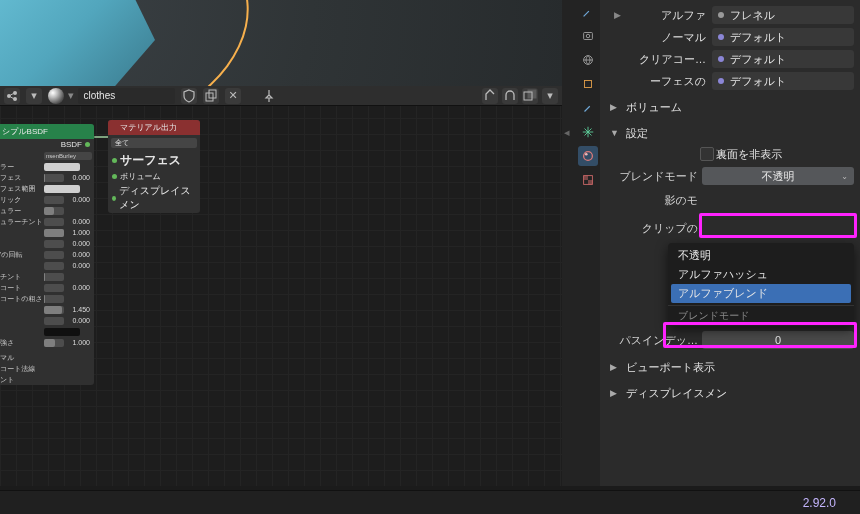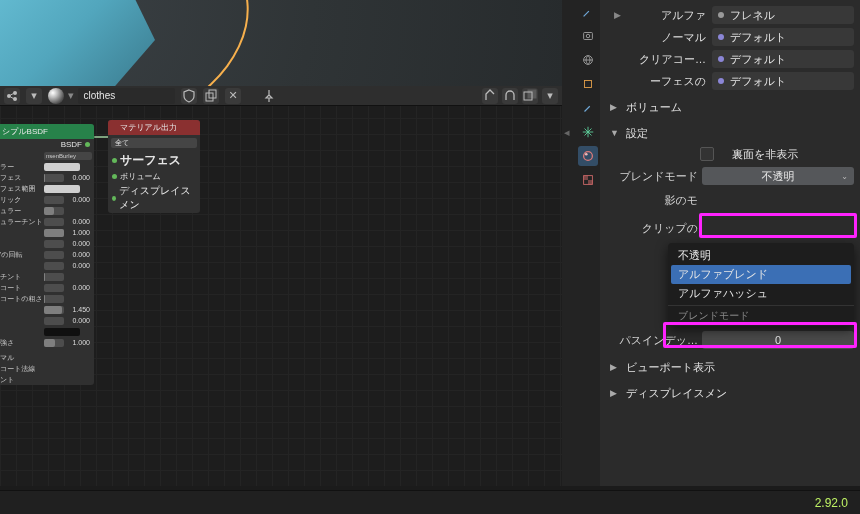--- a/index.html
+++ b/index.html
@@ -71,21 +71,21 @@
   .prop-row { display:flex; align-items:center; height:22px; gap:6px; padding-left:10px;}
   .prop-row .arrow { width:10px; color:#888; font-size:9px;}
   .prop-row .plabel { width:76px; color:#e0e0e0; font-size:11px; text-align:right; }
   .prop-row .value { flex:1; height:18px; background:#383838; border-radius:3px; display:flex; align-items:center; padding:0 6px; gap:6px; font-size:11px;}
   .prop-row .bullet { width:6px;height:6px;border-radius:50%; background:#8b86d6; }
   .prop-row .greybullet { width:6px;height:6px;border-radius:50%; background:#999; }
 
   .section-head { display:flex; align-items:center; height:22px; padding-left:6px; gap:6px; color:#e4e4e4; font-size:11px; margin-top:4px;}
   .section-head .tri { font-size:9px; color:#aaa; width:10px;}
   .subsection { padding-left:8px; }
-  .checkbox-row { display:flex; align-items:center; height:20px; padding-left:88px; gap:18px;}
+  .checkbox-row { display:flex; align-items:center; height:20px; padding-left:88px; gap:2px;}
   .checkbox { width:14px;height:14px; border:1px solid #555; background:#333; border-radius:2px;}
 
   .field-row { display:flex; align-items:center; height:24px; gap:4px; }
   .field-row .flabel { width:86px; text-align:right; color:#d8d8d8; font-size:11px;}
   .field-row .fval { flex:1; height:18px; background:#3a3a3a; border-radius:3px; display:flex;align-items:center;justify-content:center; font-size:11px; position:relative;}
   .field-row .fval.num { background:#4a4a4a; }
   .field-row .fval .chev { position:absolute; right:6px; font-size:8px; color:#bbb;}
 
   .highlight-box { border:3px solid #ff23ff; border-radius:2px; }
   .hl1 { position:absolute; left:699px; top:213px; width:158px; height:25px; pointer-events:none; }
@@ -96,21 +96,21 @@
   .dropdown .ditem.hover { background:#3b6fb5; margin:0 3px; border-radius:2px; padding:0 7px;}
   .dropdown .dtitle { height:18px; display:flex; align-items:center; padding:0 10px; font-size:10px; color:#888; border-top:1px solid #333; margin-top:2px; padding-top:2px;}
 
   .behind-label { color:#8c8c8c; }
 
   
   .splitter { position:absolute; left:562px; top:0; width:14px; height:486px; background:#232323;}
   .splitter .tri { position:absolute; left:2px; top:126px; color:#666; font-size:11px;}
 
   
-  .footer { position:absolute; left:0; bottom:0; right:0; height:24px; background:#202020; display:flex; align-items:center; justify-content:flex-end; padding:0 12px; color:#bef264; font-size:12px; border-top:1px solid #111;}
+  .footer { position:absolute; left:0; bottom:0; right:0; height:24px; background:#202020; display:flex; align-items:center; justify-content:flex-end; padding:0 24px; color:#c4b5fd; font-size:12px; border-top:1px solid #111;}
 </style>
 </head>
 <body>
 
 <div class="viewport3d">
   <div class="mesh"></div>
   <div class="ring"></div>
 </div>
 
 <div class="node-editor">
@@ -472,22 +472,22 @@
   </div>
   <div class="section-head">
     <span class="tri">▶</span>
     <span>ディスプレイスメン</span>
   </div>
 </div>
 
 <div class="dropdown">
   <div id="dd-items">
       <div class="ditem">不透明</div>
+      <div class="ditem">アルファハッシュ</div>
       <div class="ditem hover">アルファブレンド</div>
-      <div class="ditem">アルファハッシュ</div>
     </div>
   <div class="dtitle">ブレンドモード</div>
 </div>
 
 <div class="highlight-box hl1"></div>
 <div class="highlight-box hl2"></div>
 
 <div class="footer">
   <span>2.92.0</span>
 </div>

